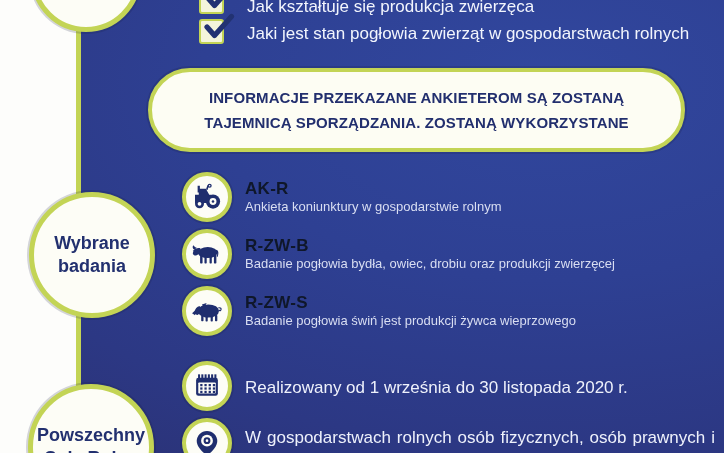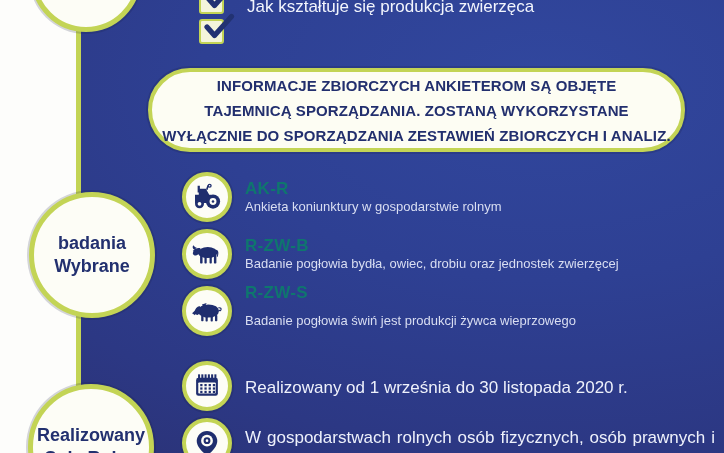--- a/index.html
+++ b/index.html
@@ -59,21 +59,21 @@
     white-space:nowrap;letter-spacing:.1px;
   }
   
   .icon-circle{
     position:absolute;left:182px;width:42px;height:42px;border-radius:50%;
     background:#fdfdf6;border:4px solid #c3d455;
     box-shadow:0 0 0 2px rgba(20,25,60,.18);
     display:flex;align-items:center;justify-content:center;
   }
   .survey-code{
-    position:absolute;left:245px;color:#0f766e;font-weight:bold;
+    position:absolute;left:245px;color:#0f172a;font-weight:bold;
     font-size:17px;letter-spacing:.3px;white-space:nowrap;
   }
   .survey-desc{
     position:absolute;left:245px;color:#d9def2;font-size:13px;white-space:nowrap;
   }
   .detail-text{
     position:absolute;left:245px;color:#eef1fb;font-size:17px;white-space:nowrap;
   }
   .detail-text.wrap{
     white-space:normal;width:470px;text-align:justify;line-height:22px;
@@ -93,39 +93,39 @@
       <path d="M5 14 L12.5 22.5 L29.5 3.5" fill="none" stroke="#223272" stroke-width="5.2" stroke-linecap="round" stroke-linejoin="round"></path>
     </svg>
   </div>
   <div class="check-label" style="top:-3px;">Jak kształtuje się produkcja zwierzęca</div>
 
   <div class="checkbox" style="left:199px;top:19px;">
     <svg viewBox="0 0 34 30" width="34" height="30">
       <path d="M5 14 L12.5 22.5 L29.5 3.5" fill="none" stroke="#223272" stroke-width="5.2" stroke-linecap="round" stroke-linejoin="round"></path>
     </svg>
   </div>
+  <div class="check-label" style="top:24px;">Jaki jest stan pogłowia zwierząt w gospodarstwach rolnych</div>
 
   <div class="notice">
-    <div class="notice-line">INFORMACJE ZBIORCZYCH ANKIETEROM SĄ OBJĘTE</div>
+    <div class="notice-line">INFORMACJE PRZEKAZANE ANKIETEROM SĄ ZOSTANĄ</div>
     <div class="notice-line">TAJEMNICĄ SPORZĄDZANIA. ZOSTANĄ WYKORZYSTANE</div>
-    <div class="notice-line">WYŁĄCZNIE DO SPORZĄDZANIA ZESTAWIEŃ ZBIORCZYCH I ANALIZ.</div>
   </div>
 
   <div class="circle top-circle" style="left:31px;top:-78px;"></div>
 
   <div class="circle badge" style="left:29px;top:192px;">
     <div class="badge-label">
+      <div>Wybrane</div>
       <div>badania</div>
-      <div>Wybrane</div>
     </div>
   </div>
 
   <div class="circle badge" style="left:28px;top:384px;">
     <div class="badge-label">
-      <div>Realizowany</div>
+      <div>Powszechny</div>
       <div>Spis Rolny</div>
     </div>
   </div>
 
   <div class="icon-circle" style="top:172px;">
     <svg class="ic" viewBox="0 0 40 40" width="30" height="30">
       <g fill="#1f2e6e">
         <rect x="7.5" y="5" width="3" height="9"></rect>
         <rect x="19.5" y="4.5" width="2.2" height="6" transform="rotate(18 20.6 7.5)"></rect>
         <circle cx="23.5" cy="5" r="2.8"></circle>
@@ -150,38 +150,38 @@
         <rect x="18.5" y="19" width="3.1" height="10" rx="1"></rect>
         <rect x="25.5" y="19" width="3.1" height="10" rx="1"></rect>
         <rect x="31.5" y="17" width="3.4" height="12" rx="1"></rect>
         <path d="M13 8 C9 7 5 8.5 3.5 11 L2.5 15 C2.5 17 4.5 18.5 7 18 L11 16 Z"></path>
         <path d="M4.5 10 C2 8.5 1.5 5.5 3.5 4 C4.5 6 6.5 7 8 7.5 Z"></path>
         <path d="M35 10 C38.5 11 38 16 36.5 20 L35.3 19.5 C36.5 16 36 12.5 34 11.5 Z"></path>
       </g>
     </svg>
   </div>
   <div class="survey-code" style="top:236px;text-align:center;">R-ZW-B</div>
-  <div class="survey-desc" style="top:256px;">Badanie pogłowia bydła, owiec, drobiu oraz jednostek zwierzęcej</div>
+  <div class="survey-desc" style="top:256px;">Badanie pogłowia bydła, owiec, drobiu oraz produkcji zwierzęcej</div>
 
   <div class="icon-circle" style="top:286px;">
     <svg class="ic" viewBox="0 0 44 32" width="32" height="24">
       <g fill="#1f2e6e">
         <ellipse cx="24" cy="16" rx="14.5" ry="9"></ellipse>
         <path d="M12 9 C8 10 5.5 13 5 16.5 L4.5 20 L9 21.5 L14 18 Z"></path>
         <path d="M6 15 L1.5 19 L5.5 22 Z"></path>
         <path d="M15 7 L21.5 5 L18 12 Z"></path>
         <rect x="14" y="22" width="3.2" height="8" rx="1"></rect>
         <rect x="20" y="23.5" width="3" height="7" rx="1"></rect>
         <rect x="27" y="23.5" width="3" height="7" rx="1"></rect>
         <rect x="33" y="21.5" width="3.2" height="8.5" rx="1"></rect>
       </g>
       <path d="M37.5 12 C40.5 10.5 42.5 13 40.8 15 C40 16 38.5 15.6 38 14.4" fill="none" stroke="#1f2e6e" stroke-width="1.6"></path>
     </svg>
   </div>
-  <div class="survey-code" style="top:283px;">R-ZW-S</div>
+  <div class="survey-code" style="top:293px;">R-ZW-S</div>
   <div class="survey-desc" style="top:313px;">Badanie pogłowia świń jest produkcji żywca wieprzowego</div>
 
   <div class="icon-circle" style="top:361px;">
     <svg class="ic" viewBox="0 0 36 36" width="28" height="28">
       <g fill="#1f2e6e">
         <rect x="6.5" y="3" width="2.6" height="5.5"></rect>
           <rect x="10.7" y="3" width="2.6" height="5.5"></rect>
         <rect x="14.9" y="3" width="2.6" height="5.5"></rect>
           <rect x="19.1" y="3" width="2.6" height="5.5"></rect>
         <rect x="23.3" y="3" width="2.6" height="5.5"></rect>

